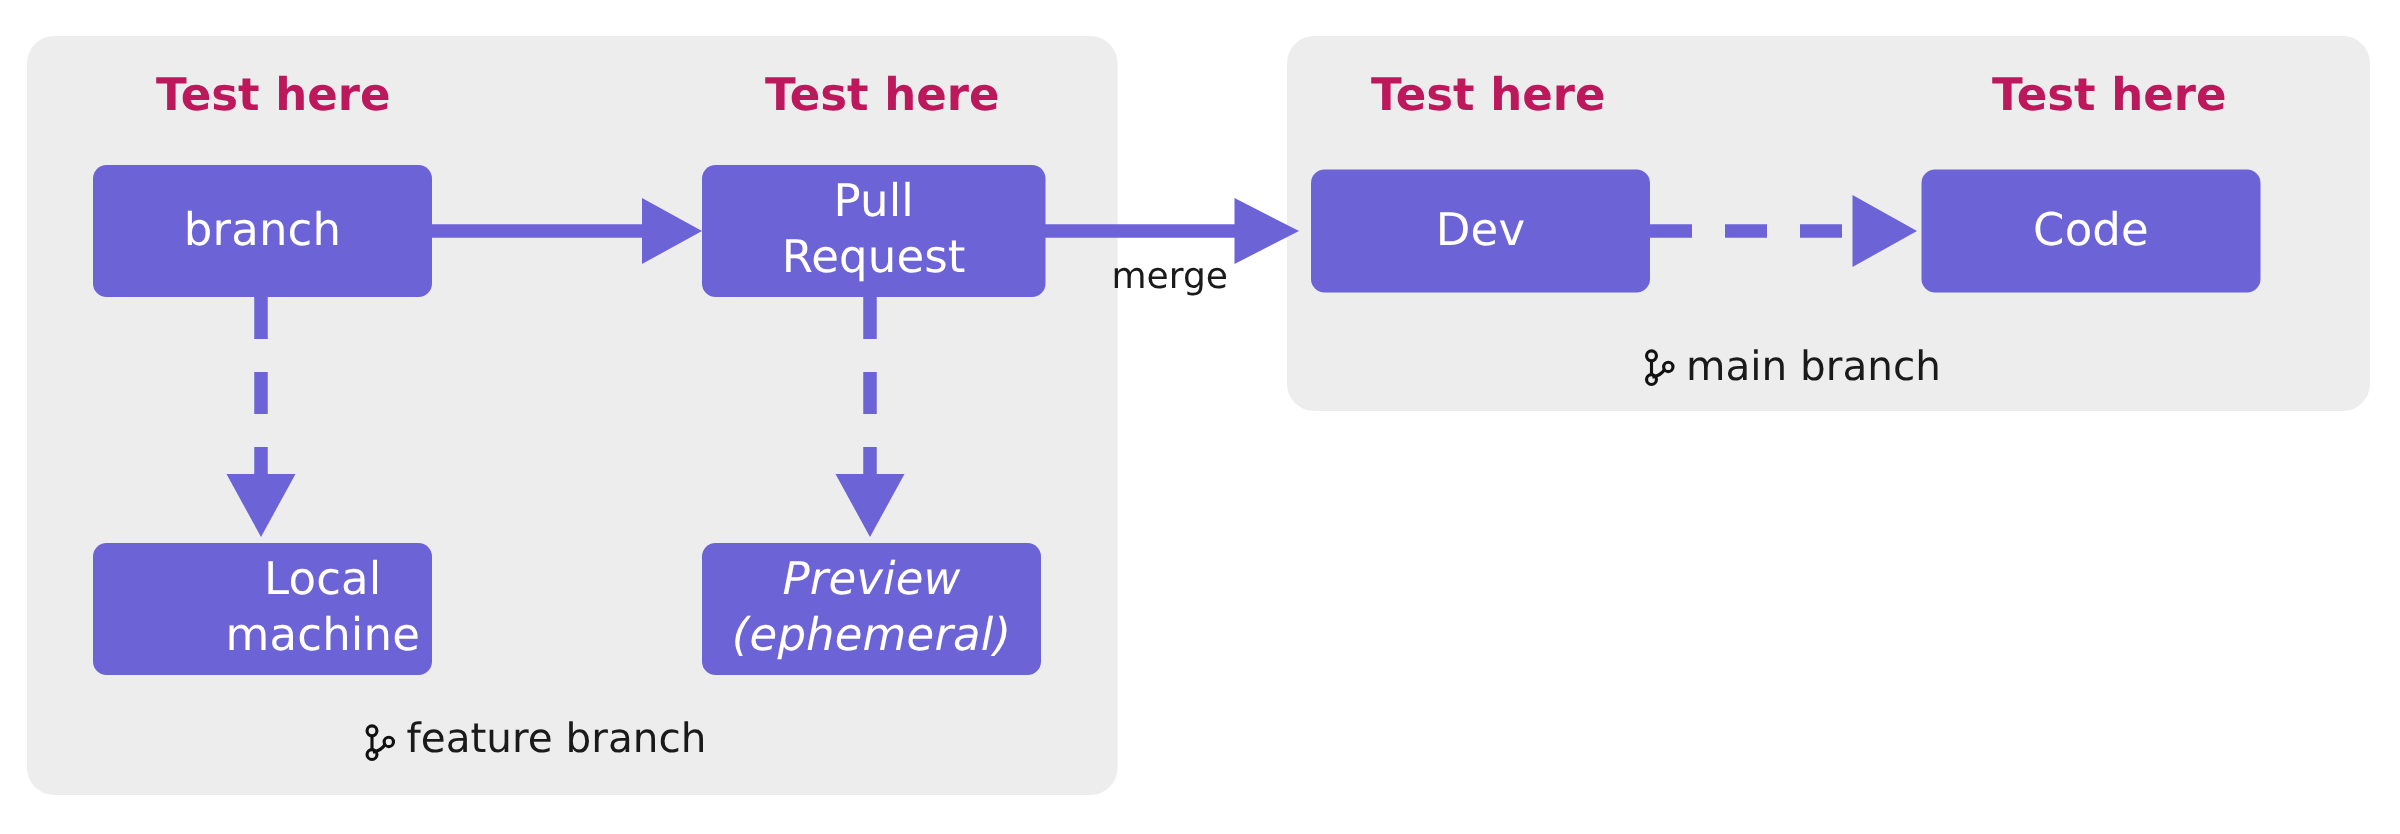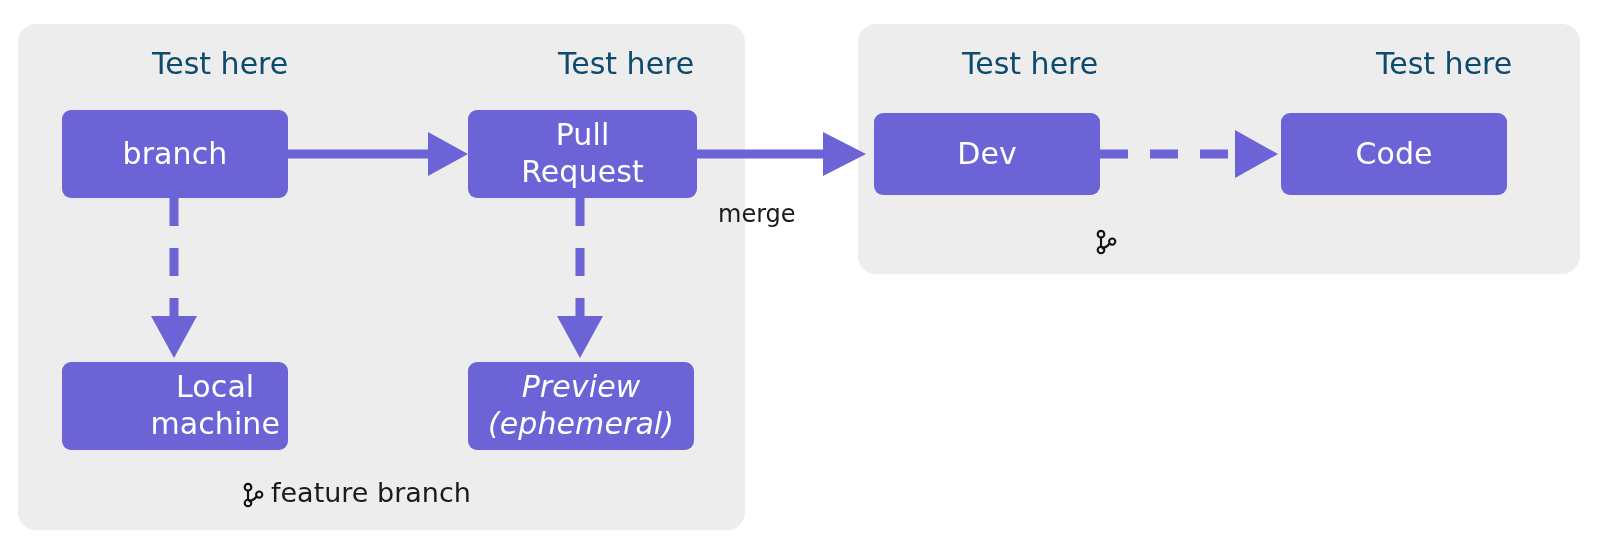--- a/index.html
+++ b/index.html
@@ -64,24 +64,23 @@
   #node-pull-request  { left: 468px;  top: 110px; width: 229px; height: 88px; }
   #node-local-machine { left: 62px;   top: 362px; width: 226px; height: 88px; justify-content: flex-end; }
   #node-preview       { left: 468px;  top: 362px; width: 226px; height: 88px; font-style: italic; }
   #node-dev           { left: 874px;  top: 113px; width: 226px; height: 82px; }
   #node-prod          { left: 1281px; top: 113px; width: 226px; height: 82px; }
 
   
   .col-label {
     position: absolute;
     font-size: 30px;
-    color: #0c4a6e;
+    color: #be185d;
     white-space: nowrap;
-    font-weight: 400;
-    margin-left: 48px;
+    font-weight: 700;
   }
   #label-test-1 { left: 104px;  top: 46px; }
   #label-test-2 { left: 510px;  top: 46px; }
   #label-test-3 { left: 914px;  top: 46px; }
   #label-test-4 { left: 1328px; top: 46px; }
 
   
   .branch-caption {
     position: absolute;
     font-size: 27px;
@@ -100,21 +99,21 @@
     flex: 0 0 auto;
   }
 
   
   .edge-label {
     position: absolute;
     font-size: 24px;
     color: #1a1a1a;
     white-space: nowrap;
   }
-  #label-merge { left: 718px; top: 170px; margin-top: 30px; }
+  #label-merge { left: 741px; top: 170px; }
 
   
   #edges {
     position: absolute;
     left: 0; top: 0;
     width: 1600px;
     height: 556px;
     pointer-events: none;
   }
 </style>
@@ -217,15 +216,16 @@
   <div class="branch-caption" id="caption-main">
     <span class="gicon">
       <svg viewBox="0 0 21 26" width="21" height="26">
         <circle cx="5" cy="5.2" r="3.3" fill="none" stroke="#111111" stroke-width="2.1"></circle>
         <circle cx="5" cy="21.0" r="3.3" fill="none" stroke="#111111" stroke-width="2.1"></circle>
         <circle cx="16.2" cy="12.6" r="3.1" fill="none" stroke="#111111" stroke-width="2.1"></circle>
         <path d="M5 8.5 L5 17.7" stroke="#111111" stroke-width="2.1" fill="none"></path>
         <path d="M13.6 14.4 C11.4 18.2 8.2 18.9 5.6 19.4" stroke="#111111" stroke-width="2.1" fill="none"></path>
       </svg>
     </span>
+    <span>main branch</span>
   </div>
 
 </div>
 
 </body></html>

